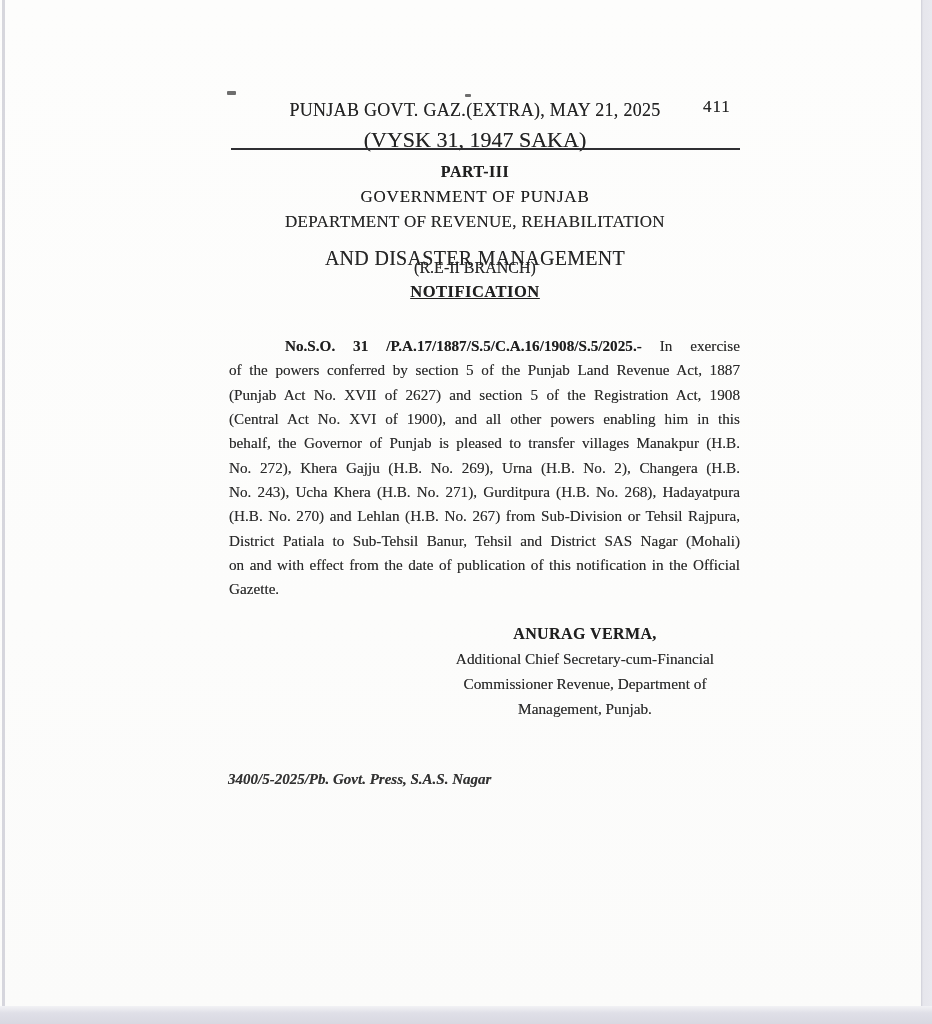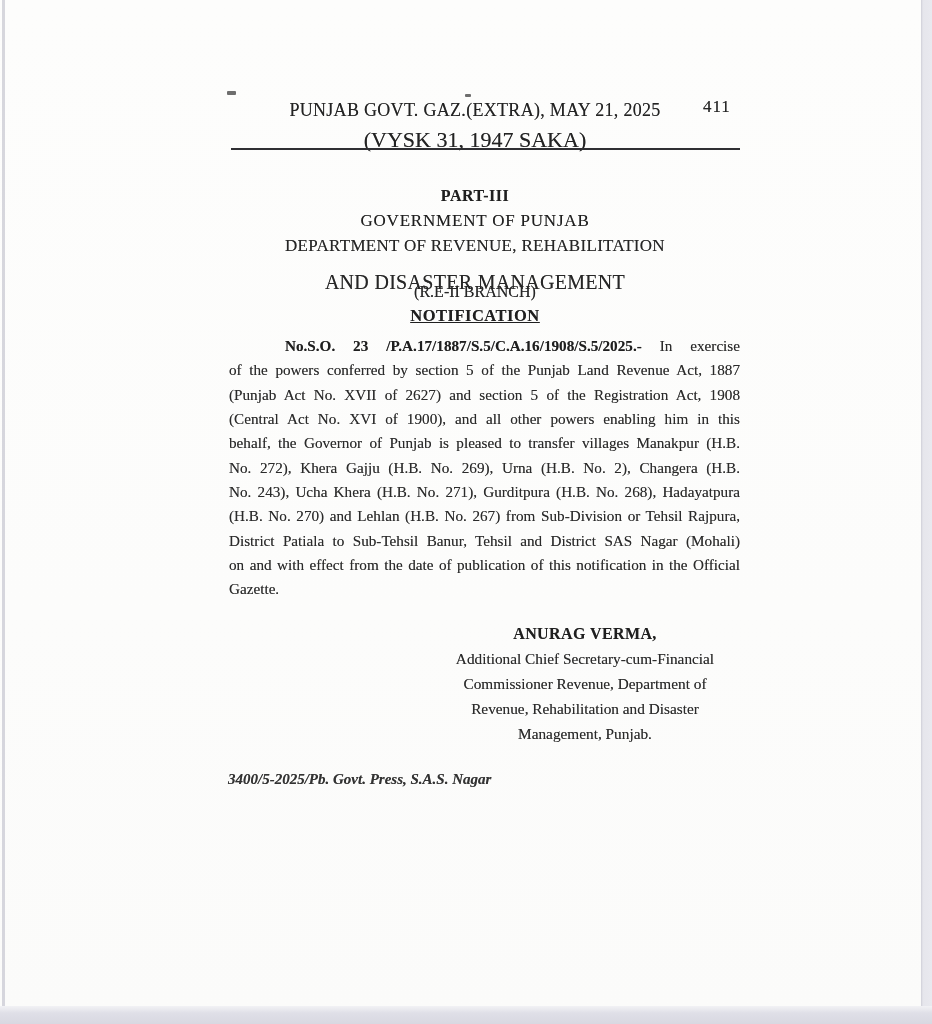--- a/index.html
+++ b/index.html
@@ -46,21 +46,21 @@
   .h2 {
     position: absolute; left: 225px; top: 127px; width: 500px;
     text-align: center; font-size: 22px; color: #232323;
   }
   .rule {
     position: absolute; left: 231px; top: 148px; width: 509px; height: 2px;
     background: #2f2f33;
   }
 
   
-  .t { position: absolute; left: 225px; width: 500px; text-align: center; color: #1f1f1f; margin-top: 24px; }
+  .t { position: absolute; left: 225px; width: 500px; text-align: center; color: #1f1f1f; }
   .t.part  { top: 163px; font-size: 16px; font-weight: bold; letter-spacing: .5px; }
   .t.gov   { top: 187px; font-size: 17px; font-weight: normal; letter-spacing: .8px; }
   .t.dept1 { top: 212px; font-size: 17px; letter-spacing: .3px; color: #262626; }
   .t.dept2 { top: 247px; font-size: 20px; letter-spacing: .3px; color: #262626; }
   .t.branch{ top: 259px; font-size: 16px; color: #262626; }
   .t.notif { top: 282px; font-size: 16.5px; font-weight: bold; letter-spacing: .5px; text-decoration: underline; }
   .t.date  { top: 306px; font-size: 15.5px; color: #262626; }
 
   
   .bodytext {
@@ -101,39 +101,38 @@
 
     <div class="t part">PART-III</div>
     <div class="t gov">GOVERNMENT OF PUNJAB</div>
     <div class="t dept1">DEPARTMENT OF REVENUE, REHABILITATION</div>
     <div class="t dept2">AND DISASTER MANAGEMENT</div>
     <div class="t branch">(R.E-II BRANCH)</div>
     <div class="t notif">NOTIFICATION</div>
 
     <div class="bodytext">
       <div class="bline first">
-        <span class="ref">No.S.O. 23 /P.A.17/1887/S.5/C.A.16/1908/S.5/2025.-</span> <span>In exercise</span>
+        <span class="ref">No.S.O. 31 /P.A.17/1887/S.5/C.A.16/1908/S.5/2025.-</span> <span>In exercise</span>
       </div>
       <div class="bline">of the powers conferred by section 5 of the Punjab Land Revenue Act, 1887</div>
       <div class="bline">(Punjab Act No. XVII of 2627) and section 5 of the Registration Act, 1908</div>
       <div class="bline">(Central Act No. XVI of 1900), and all other powers enabling him in this</div>
       <div class="bline">behalf, the Governor of Punjab is pleased to transfer villages Manakpur (H.B.</div>
       <div class="bline">No. 272), Khera Gajju (H.B. No. 269), Urna (H.B. No. 2), Changera (H.B.</div>
       <div class="bline">No. 243), Ucha Khera (H.B. No. 271), Gurditpura (H.B. No. 268), Hadayatpura</div>
       <div class="bline">(H.B. No. 270) and Lehlan (H.B. No. 267) from Sub-Division or Tehsil Rajpura,</div>
       <div class="bline">District Patiala to Sub-Tehsil Banur, Tehsil and District SAS Nagar (Mohali)</div>
       <div class="bline">on and with effect from the date of publication of this notification in the Official</div>
       <div class="bline last">Gazette.</div>
     </div>
 
     <div class="sig">
       <div class="signame">ANURAG VERMA,</div>
       <div class="sigline">Additional Chief Secretary-cum-Financial</div>
       <div class="sigline">Commissioner Revenue, Department of</div>
-      <div class="sigline">Revenue, Rehabilitation and Disaster</div>
       <div class="sigline">Management, Punjab.</div>
     </div>
 
     <div class="pressline">3400/5-2025/Pb. Govt. Press, S.A.S. Nagar</div>
 
     <div class="edge-left"></div>
     <div class="edge-right"></div>
     <div class="edge-bottom"></div>
   </div>
 </div>

